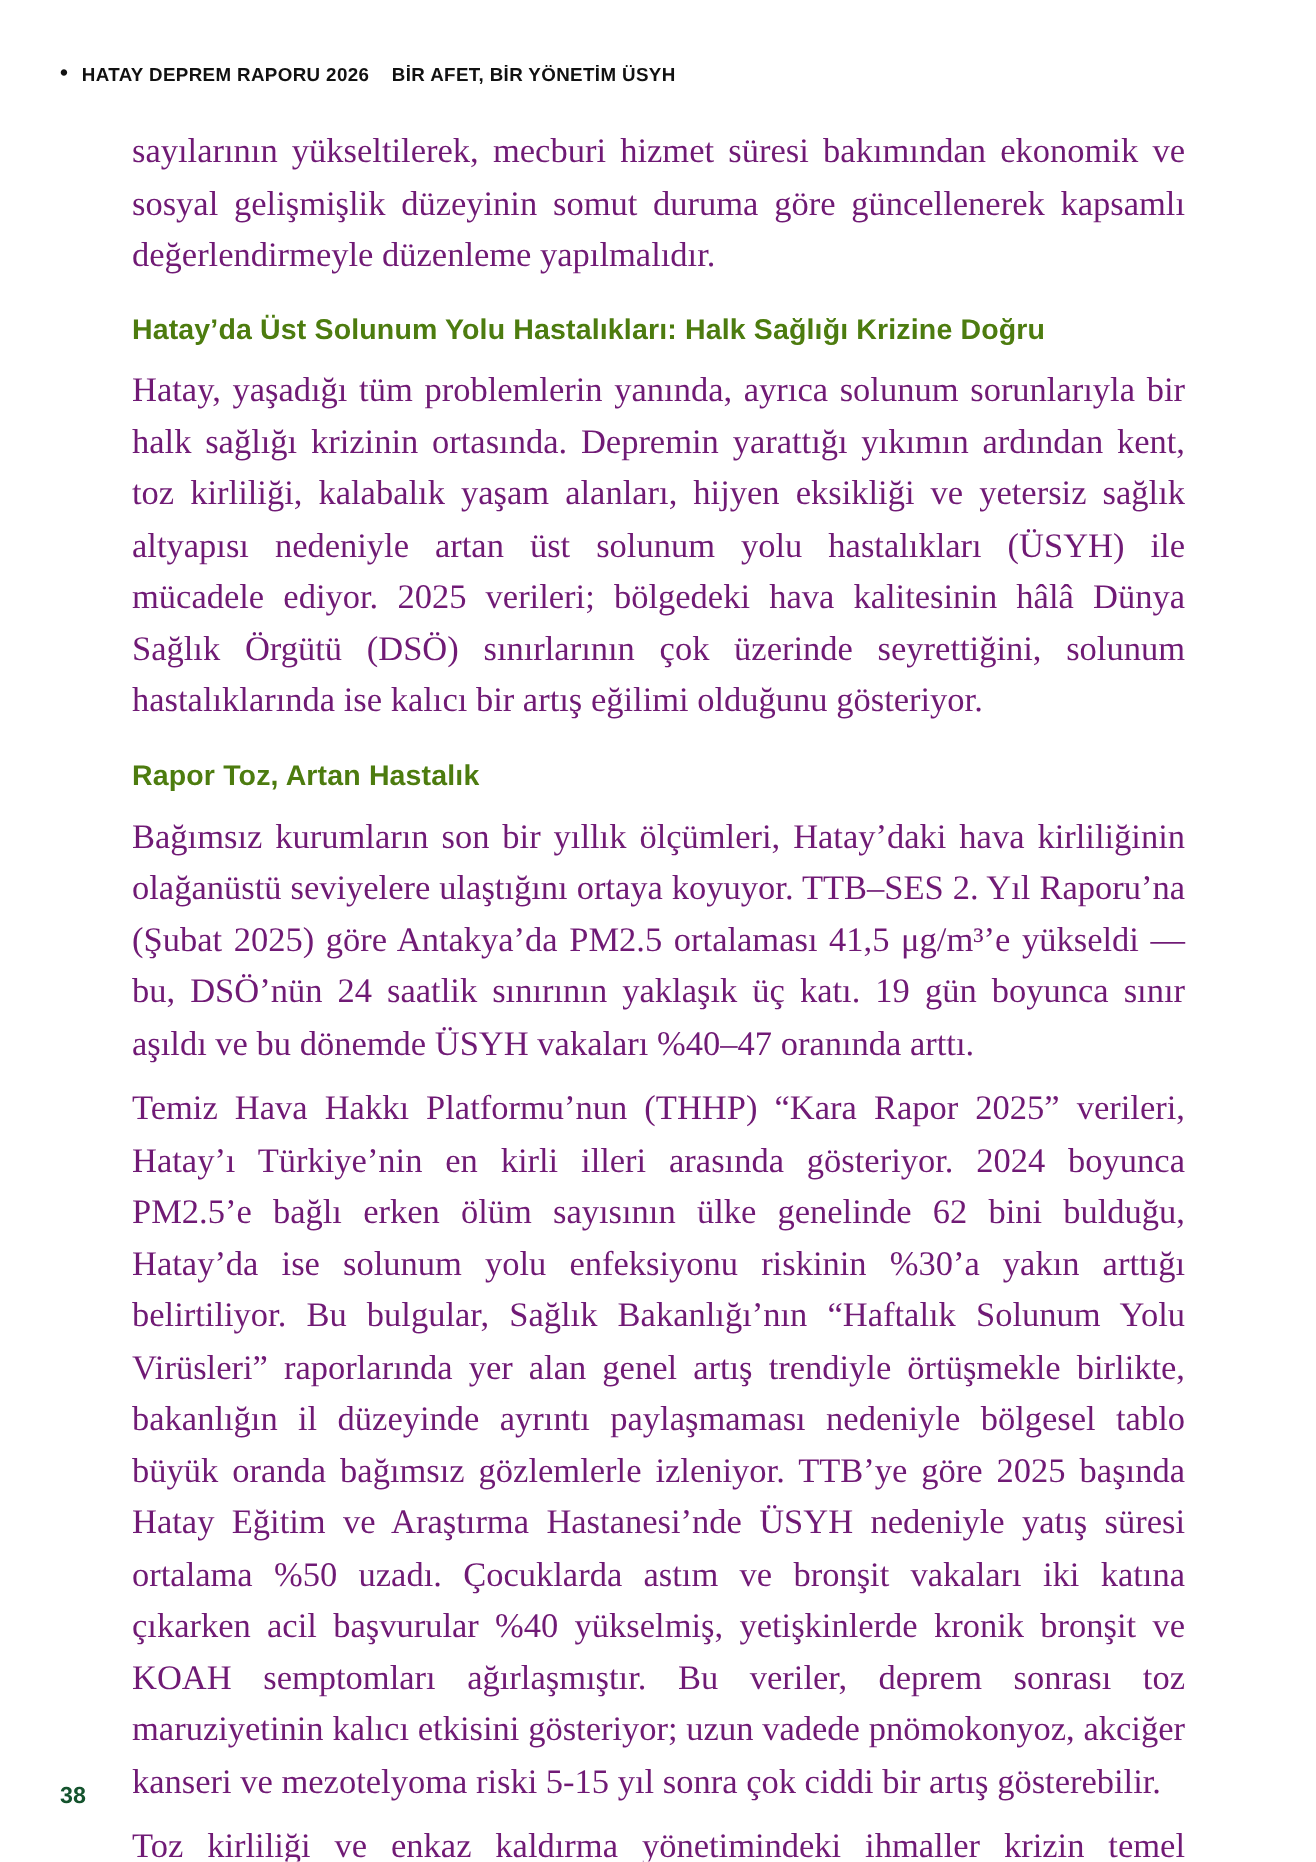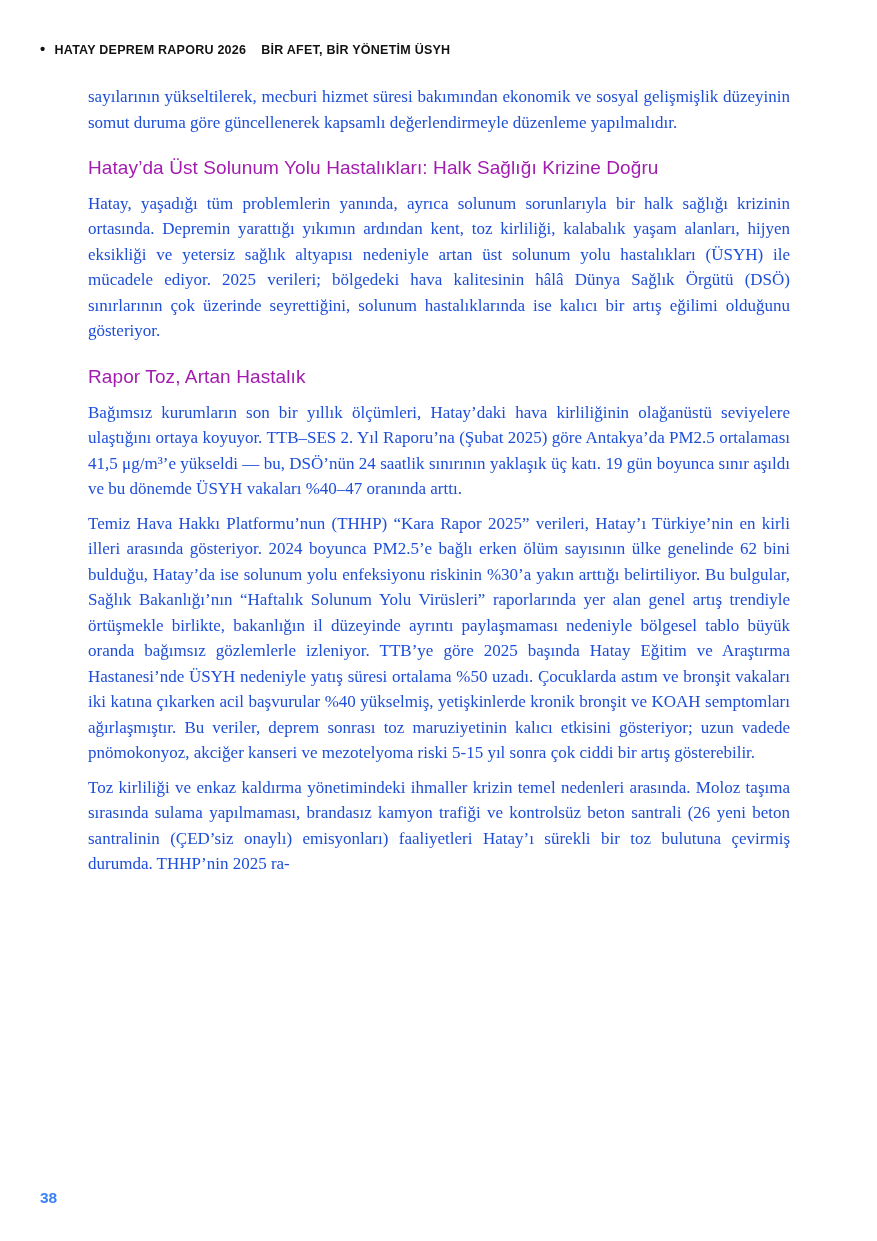--- a/index.html
+++ b/index.html
@@ -34,45 +34,45 @@
   }
   .page-header .subtitle { margin-left: 6px; }
   .doc-body {
     position: absolute;
     left: 88px;
     top: 84px;
     width: 702px;
     text-align: justify;
   }
   .doc-body .p {
-    font-size: 17px;
+    font-size: 23px;
     line-height: 1.5;
     margin: 0 0 9px 0;
-    color: #1d4ed8;
+    color: #701a75;
   }
   .doc-body .h {
     font-family: "Liberation Sans", sans-serif;
-    font-weight: 400;
+    font-weight: 700;
     font-size: 19px;
     line-height: 1.25;
     margin: 21px 0 11px 0;
     text-align: left;
-    color: #a21caf;
+    color: #4d7c0f;
     letter-spacing: 0.1px;
   }
   .doc-body .p:first-child { margin-top: 0; }
   .it { }
   .page-number {
     position: absolute;
     left: 40px;
     bottom: 34px;
     font-family: "Liberation Sans", sans-serif;
     font-weight: 700;
     font-size: 15.5px;
-    color: #3b82f6;
+    color: #14532d;
   }
 </style>
 </head>
 <body>
 
 <header class="page-header">
   <span class="bullet">•</span>
   <span>HATAY DEPREM RAPORU 2026</span>
   <span class="subtitle">BİR AFET, BİR YÖNETİM ÜSYH</span>
 </header>

